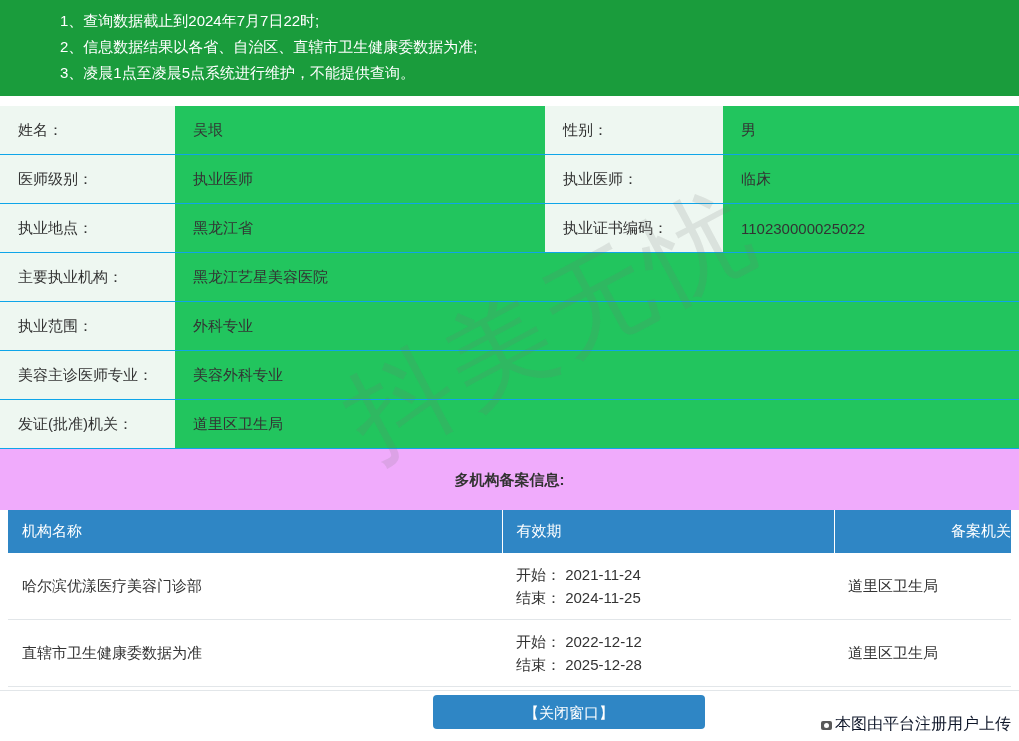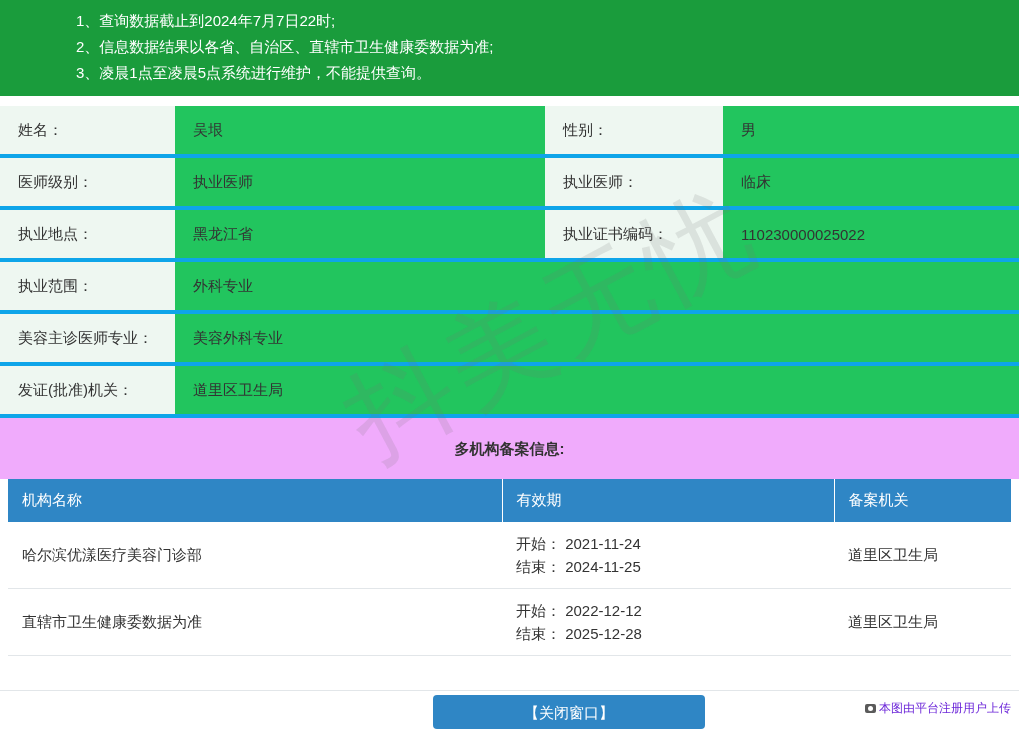--- a/index.html
+++ b/index.html
@@ -14,41 +14,41 @@
     font-size: 15px;
     color: #333333;
     overflow: hidden;
     position: relative;
   }
 
   
   .notice {
     background: #1a9c3c;
     color: #ffffff;
-    padding: 8px 0 10px 16px;
+    padding: 8px 0 10px 0;
     font-size: 15px;
     line-height: 26px;
   }
   .notice-line {
     padding-left: 60px;
     white-space: nowrap;
   }
   .notice-line.bold {
     font-weight: normal;
   }
 
   
   .info-table {
     width: 1019px;
     border-collapse: collapse;
     table-layout: fixed;
     margin-top: 10px;
   }
   .info-table td {
-    border-bottom: 4px solid #0ea5e9;
+    border-bottom: 1px solid #0ea5e9;
     padding: 14px 0 14px 18px;
     font-size: 15px;
     vertical-align: middle;
     height: 20px;
   }
   .info-table td.label {
     background: #eef7f1;
     color: #333;
     width: 160px;
   }
@@ -83,21 +83,21 @@
   .rec-table th {
     background: #2f86c5;
     color: #ffffff;
     font-weight: normal;
     text-align: left;
     padding: 12px 0 12px 14px;
     font-size: 15px;
     border-right: 1px solid #ffffff;
     margin-top: 40px;
   }
-  .rec-table th:last-child { border-right: none; }
+  .rec-table th:last-child { border-right: none; text-align: right; }
   .rec-table td {
     padding: 10px 0 10px 14px;
     font-size: 15px;
     border-bottom: 1px solid #e2e6e9;
     vertical-align: middle;
     color: #333;
   }
   .rec-c1 { width: 494px; }
   .rec-c2 { width: 332px; }
   .rec-c3 { width: 177px; }
@@ -140,23 +140,23 @@
     color: #ffffff;
     font-size: 15px;
     border-radius: 4px;
     cursor: pointer;
     border: none;
     font-family: "Liberation Sans", sans-serif;
   }
   .footer-credit {
     position: absolute;
     right: 8px;
-    bottom: 24px;
-    font-size: 12px;
-    color: #6d28d9;
+    bottom: 6px;
+    font-size: 16px;
+    color: #0f172a;
     white-space: nowrap;
   }
   .footer-credit .cam {
     display: inline-block;
     width: 11px;
     height: 9px;
     background: #5a5a5a;
     border-radius: 2px;
     position: relative;
     margin-right: 3px;
@@ -198,20 +198,24 @@
       <td class="label">医师级别：</td>
       <td class="value">执业医师</td>
       <td class="label">执业医师：</td>
       <td class="value">临床</td>
     </tr>
     <tr>
       <td class="label">执业地点：</td>
       <td class="value">黑龙江省</td>
       <td class="label">执业证书编码：</td>
       <td class="value">110230000025022</td>
+    </tr>
+    <tr>
+      <td class="label">主要执业机构：</td>
+      <td class="value" colspan="3">黑龙江艺星美容医院</td>
     </tr>
     <tr>
       <td class="label">执业范围：</td>
       <td class="value" colspan="3">外科专业</td>
     </tr>
     <tr>
       <td class="label">美容主诊医师专业：</td>
       <td class="value" colspan="3">美容外科专业</td>
     </tr>
     <tr>

